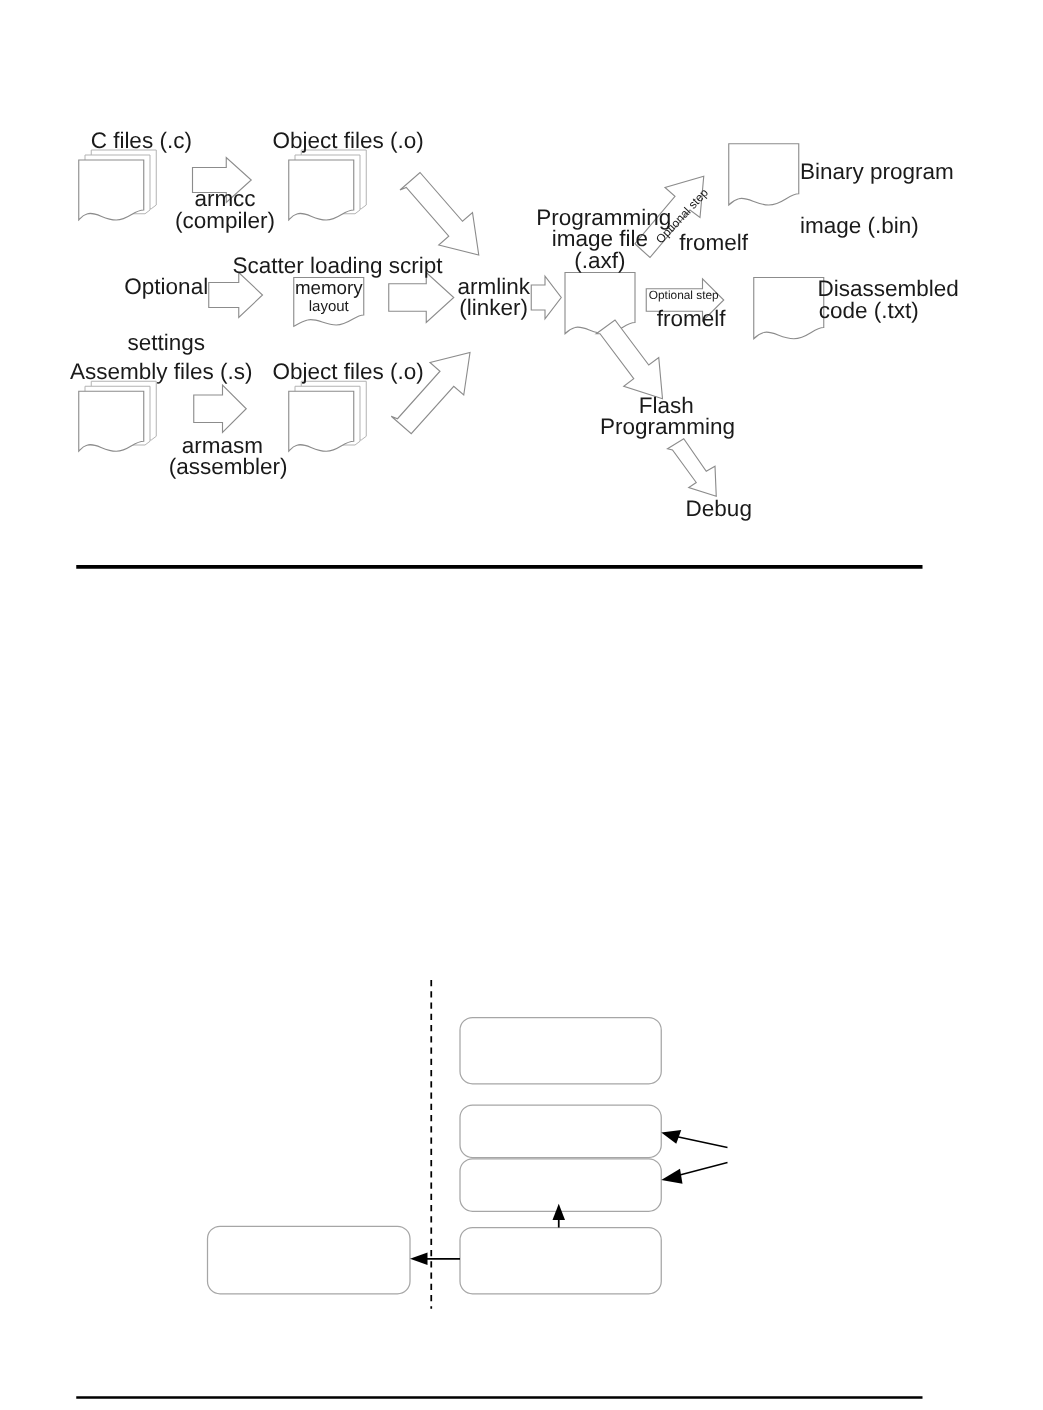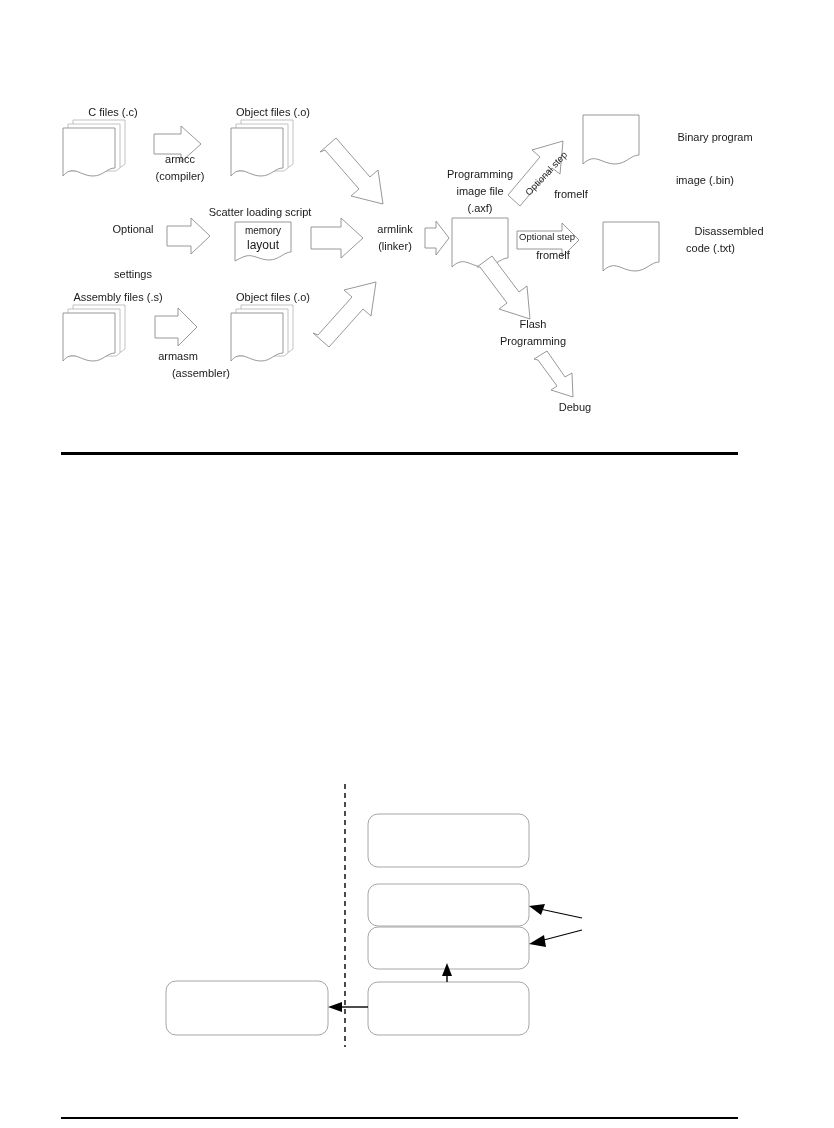--- a/index.html
+++ b/index.html
@@ -23,27 +23,27 @@
     position: absolute;
     left: 0;
     top: 0;
     width: 834px;
     height: 1128px;
     overflow: visible;
   }
   .lbl {
     position: absolute;
     font-family: "Liberation Sans", sans-serif;
-    font-size: 11px;
+    font-size: 18px;
     line-height: 17px;
     color: #1a1a1a;
     white-space: pre;
     text-align: center;
   }
-  .lbl-left { text-align: center; }
+  .lbl-left { text-align: left; }
   .lbl-right { text-align: right; }
   .lbl-small {
     font-size: 9.5px;
     line-height: 11px;
   }
   .rot {
     transform-origin: left top;
   }
   .rule-thick {
     position: absolute;
@@ -190,21 +190,21 @@
   <div class="lbl" style="left:218px; top:104px; width:110px;">Object files (.o)</div>
 
   <div class="lbl" style="left:140px; top:151px; width:80px;">armcc</div>
   <div class="lbl" style="left:132px; top:168px; width:96px;">(compiler)</div>
 
   <div class="lbl" style="left:95px; top:221px; width:76px;">Optional</div>
   <div class="lbl" style="left:95px; top:238px; width:76px;margin-top:28px;">settings</div>
 
   <div class="lbl" style="left:186px; top:204px; width:148px;">Scatter loading script</div>
 
-  <div class="lbl" style="left:235px; top:224px; width:56px; font-size:10px; line-height:14px;">memory</div>
+  <div class="lbl" style="left:235px; top:224px; width:56px; font-size:15px; line-height:14px;">memory</div>
   <div class="lbl" style="left:235px; top:238px; width:56px; font-size:12px; line-height:14px;">layout</div>
 
   <div class="lbl" style="left:364px; top:221px; width:62px;">armlink</div>
   <div class="lbl" style="left:364px; top:238px; width:62px;">(linker)</div>
 
   <div class="lbl" style="left:56px; top:289px; width:124px;">Assembly files (.s)</div>
 
   <div class="lbl" style="left:218px; top:289px; width:110px;">Object files (.o)</div>
 
   <div class="lbl" style="left:136px; top:348px; width:84px;">armasm</div>

